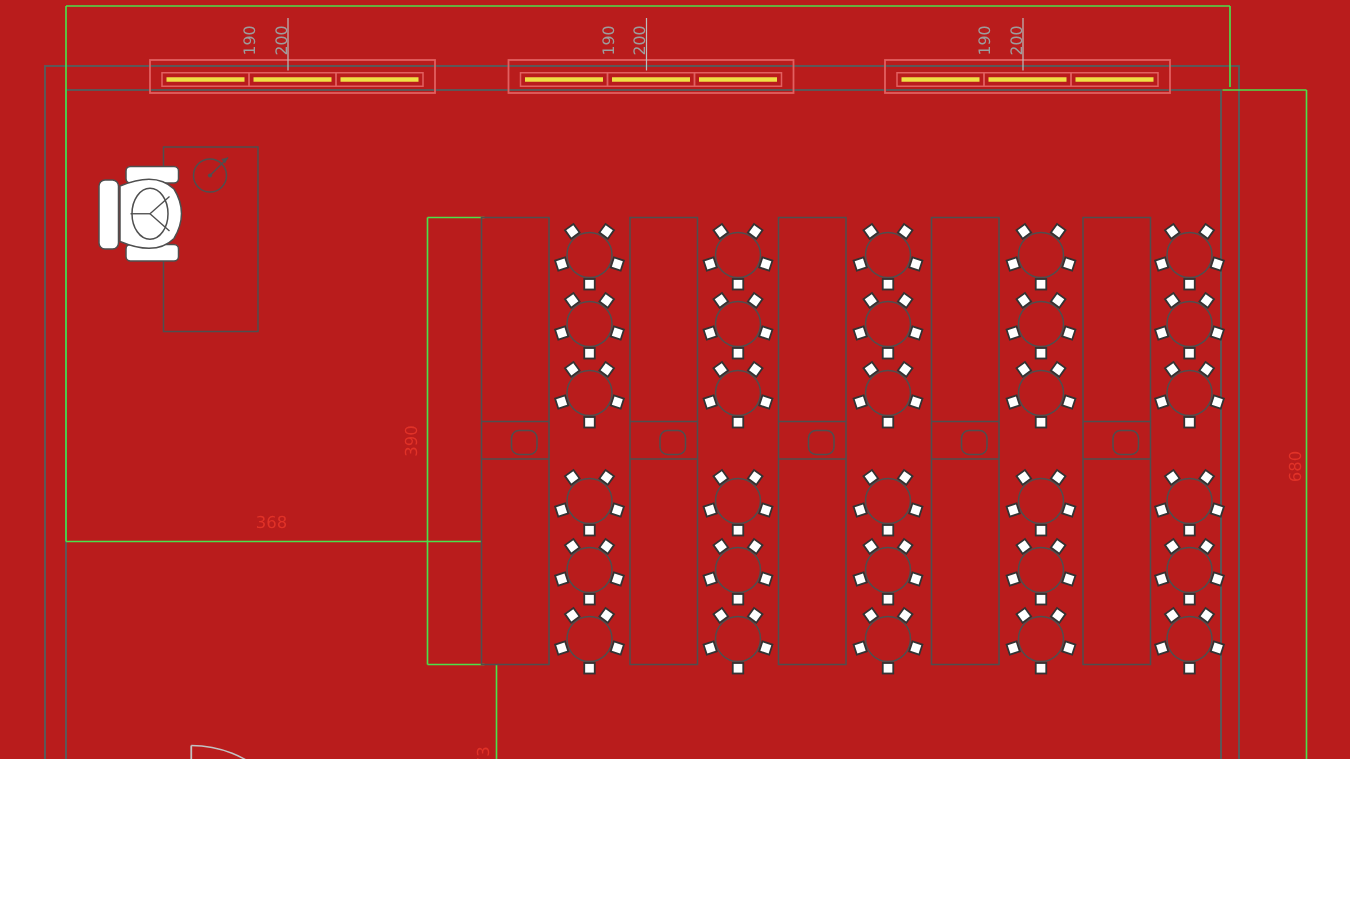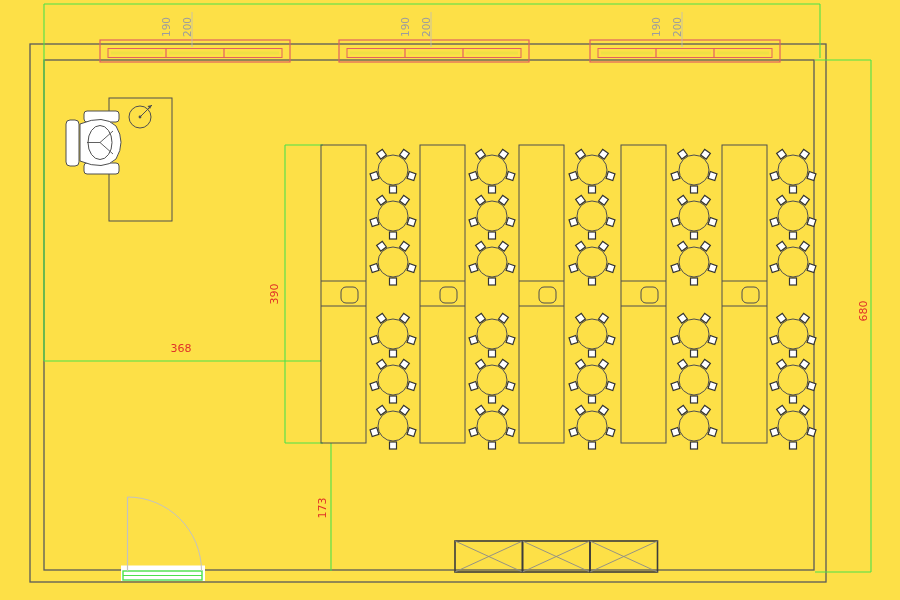--- a/index.html
+++ b/index.html
@@ -1,16 +1,16 @@
 <!DOCTYPE html>
 <html><head>
 <meta charset="utf-8">
 <style>
   html,body{margin:0;padding:0;background:#ffffff;}
-  #stage{position:relative;width:900px;height:600px;background:#fde047;overflow:hidden;
+  #stage{position:relative;width:900px;height:506px;background:#b91c1c;overflow:hidden;
          font-family:"DejaVu Sans", sans-serif;}
   svg{display:block;}
   .dim-label{fill:#e03228;font-size:11px;text-anchor:middle;font-family:"DejaVu Sans",sans-serif;}
   .win-label{fill:#9d9d9d;font-size:10.5px;text-anchor:middle;font-family:"DejaVu Sans",sans-serif;}
 </style>
 </head>
 <body>
 
 <div id="stage">
 <svg id="plan" width="900" height="600" viewBox="0 0 900 600">

